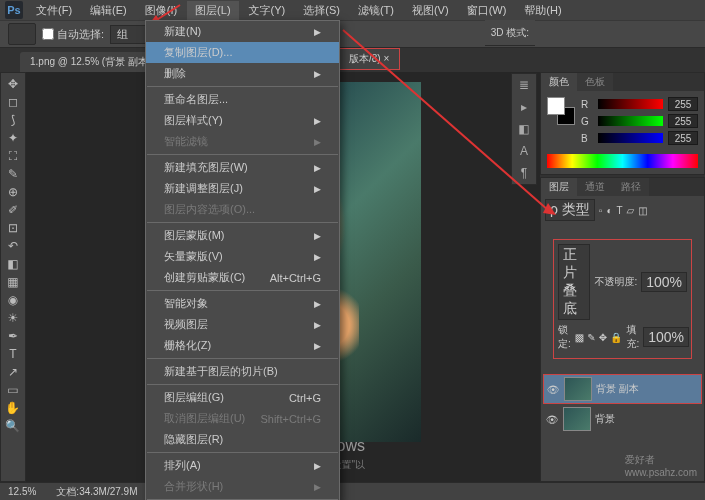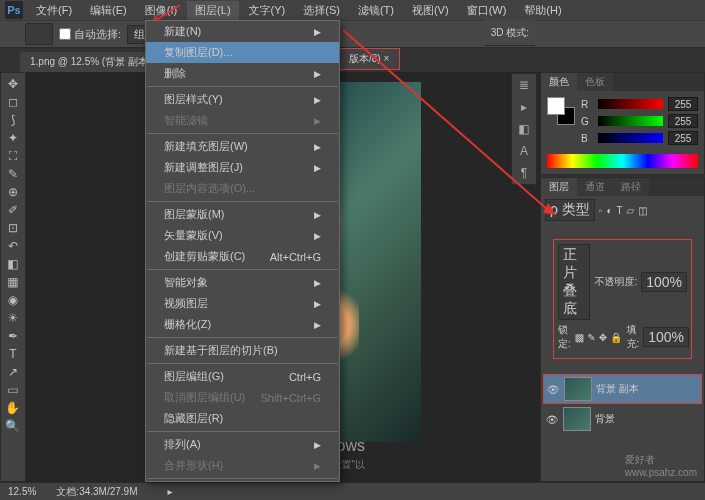--- a/index.html
+++ b/index.html
@@ -1,21 +1,21 @@
 <!DOCTYPE html>
 <html><head>
 <meta charset="utf-8">
 <style>
 *{margin:0;padding:0;box-sizing:border-box;font-family:"Microsoft YaHei",sans-serif;-webkit-user-select:none}
 body{background:#323232;color:#ccc;font-size:11px;width:705px;height:500px;overflow:hidden;position:relative}
 .menubar{height:20px;background:#424242;display:flex;align-items:center;padding-left:5px;gap:2px}
 .menubar .logo{width:18px;height:18px;background:#25292f;border-radius:2px;display:flex;align-items:center;justify-content:center;color:#5b9bd5;font-weight:bold;margin-right:3px}
 .menu-item{padding:2px 8px;cursor:default}
 .menu-item.active{background:#535353}
-.option-bar{height:28px;background:#474747;border-top:1px solid #383838;border-bottom:1px solid #2a2a2a;display:flex;align-items:center;padding-left:25px;gap:6px}
+.option-bar{height:28px;background:#474747;border-top:1px solid #383838;border-bottom:1px solid #2a2a2a;display:flex;align-items:center;padding-left:8px;gap:6px}
 .opt-icon{width:28px;height:22px;background:#3a3a3a;border:1px solid #2a2a2a;border-radius:2px}
 .opt-check{display:flex;align-items:center;gap:3px}
 .opt-check input{width:12px;height:12px}
 .opt-select{background:#3a3a3a;border:1px solid #2a2a2a;color:#ccc;padding:1px 18px 1px 6px;font-size:11px;position:relative}
 .tabrow{height:24px;background:#323232;display:flex;align-items:flex-end;padding-left:20px}
 .doc-tab{background:#424242;padding:3px 10px;font-size:10px;border-radius:3px 3px 0 0}
 .workspace{position:absolute;top:72px;left:0;right:0;bottom:18px;display:flex}
 .toolbox{width:26px;background:#424242;border:1px solid #2a2a2a;display:flex;flex-direction:column;padding:2px 0}
 .tool{width:24px;height:18px;display:flex;align-items:center;justify-content:center;color:#bbb;font-size:12px;cursor:default}
 .canvas-area{flex:1;background:#262626;position:relative;overflow:hidden}
@@ -243,20 +243,23 @@
     </div>
     <div class="dd-item highlighted">
       <span>复制图层(D)...</span>
     </div>
     <div class="dd-item">
       <span>删除</span>
       <span class="arrow">▶</span>
     </div>
     <div class="dd-sep"></div>
     <div class="dd-item">
+      <span>重命名图层...</span>
+    </div>
+    <div class="dd-item">
       <span>图层样式(Y)</span>
       <span class="arrow">▶</span>
     </div>
     <div class="dd-item disabled">
       <span>智能滤镜</span>
       <span class="arrow">▶</span>
     </div>
     <div class="dd-sep"></div>
     <div class="dd-item">
       <span>新建填充图层(W)</span>

